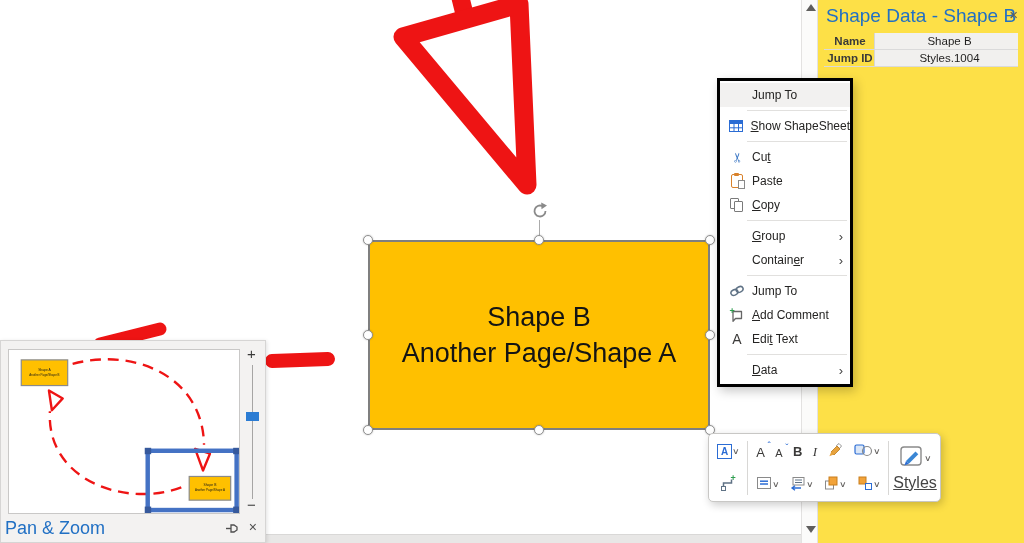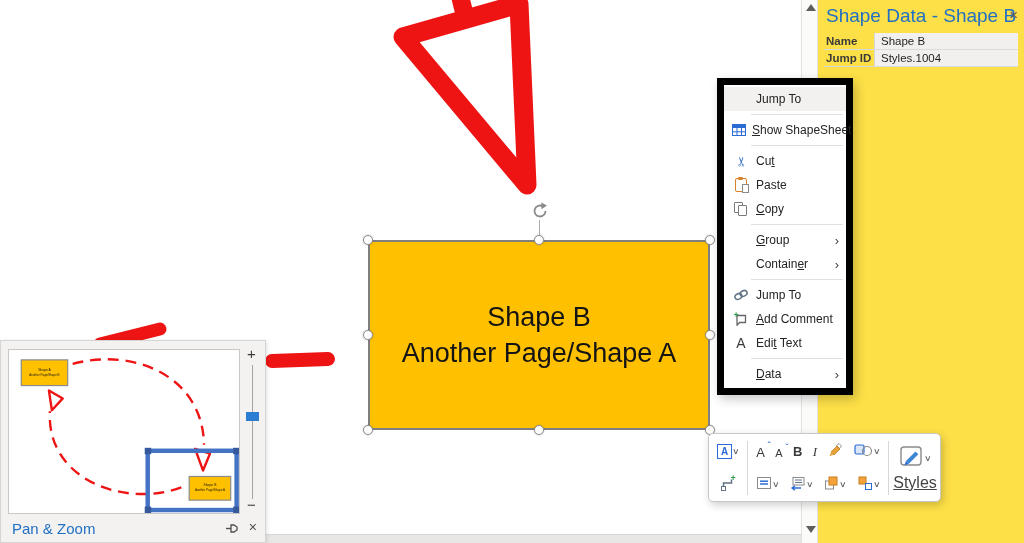--- a/index.html
+++ b/index.html
@@ -26,28 +26,28 @@
   #vscroll { position:absolute; left:801px; top:0; width:17px; height:543px;
     background:#fbfbfa; border-left:1px solid #e3e2e1; border-right:1px solid #e3e2e1; z-index:2; }
   .scroll-arrow { position:absolute; left:4px; width:0; height:0; border-left:5px solid transparent; border-right:5px solid transparent; }
   #scroll-up { top:4px; border-bottom:7px solid #5f5e5d; }
   #scroll-down { top:526px; border-top:7px solid #5f5e5d; }
 
   
   #side-panel { position:absolute; left:818px; top:0; width:206px; height:543px; background:#fde047; z-index:2; }
   #panel-title { position:absolute; left:8px; top:5px; font-size:19px; color:var(--accent); white-space:nowrap; }
   #panel-close { position:absolute; right:6px; top:6px; font-size:15px; color:#5a5a5a; cursor:default; }
-  #panel-table { position:absolute; left:6px; top:33px; width:194px; font-size:11.5px; color:#201f1e; }
+  #panel-table { position:absolute; left:6px; top:33px; width:194px; font-size:11.5px; color:#201f1e;text-align:center; }
   .p-row { display:flex; height:17px; line-height:16px; border-bottom:1px solid #dadada; }
   .p-label { width:50px; font-weight:bold; color:#3a3a3a; padding-left:2px; }
   .p-value { flex:1; border-left:1px solid #d6d6d6; padding-left:6px; background:#f1f0ee; }
 
   
   #context-menu { position:absolute; left:717px; top:78px; width:136px; background:#fff;
-    border:7px solid #000000; box-shadow:3px 4px 10px rgba(0,0,0,.22); padding:2px 0; z-index:10; }
+    border:3px solid #000000; box-shadow:3px 4px 10px rgba(0,0,0,.22); padding:2px 0; z-index:10; }
   .menu-item { display:flex; align-items:center; height:24px; font-size:12px; color:var(--menu-text); }
   .menu-item.hl { background:#f2f1f0; }
   .mi-icon { width:20px; margin-left:7px; display:flex; align-items:center; justify-content:center; }
   .mi-label { margin-left:5px; white-space:nowrap; }
   .mi-chev { margin-left:auto; margin-right:7px; font-size:13px; color:#444; }
   .menu-sep { height:1px; background:#e1e0de; margin:3px 3px 3px 27px; }
 
   
   #mini-toolbar { position:absolute; left:708px; top:433px; width:233px; height:69px; background:#fff;
     border:1px solid #c8c7c5; border-radius:5px; box-shadow:2px 3px 8px rgba(0,0,0,.2); z-index:11;
@@ -78,21 +78,21 @@
   
   #pan-zoom { position:absolute; left:0; top:340px; width:266px; height:203px; background:#f3f2f1;
     border:1px solid #d6d5d4; box-shadow:1px 1px 4px rgba(0,0,0,.12); z-index:5; }
   #pz-canvas { position:absolute; left:7px; top:8px; width:232px; height:165px; background:#fff; border:1px solid #c9c8c7; }
   #pz-slider { position:absolute; left:239px; top:0; width:26px; height:172px; }
   #pz-plus { position:absolute; left:7px; top:4px; font-size:15px; color:#3a3a3a; }
   #pz-track { position:absolute; left:12px; top:24px; width:1px; height:134px; background:#a6a5a4; }
   #pz-thumb { position:absolute; left:6px; top:71px; width:13px; height:9px; background:var(--slider-blue); }
   #pz-minus { position:absolute; left:7px; top:155px; font-size:15px; color:#3a3a3a; }
   #pz-bar { position:absolute; left:0; top:173px; width:264px; height:29px; display:flex; align-items:center; }
-  #pz-title { font-size:15px; color:var(--accent); padding-left:11px; }
+  #pz-title { font-size:18px; color:var(--accent); padding-left:4px; }
   #pz-pin { position:absolute; right:26px; top:9px; }
   #pz-close { position:absolute; right:8px; top:5px; font-size:14px; color:#4f4f4f; }
 </style>
 </head>
 <body>
 
 <div id="stage">
 
   <div id="main-canvas">
     <svg id="main-art" width="801" height="543" viewBox="0 0 801 543">

